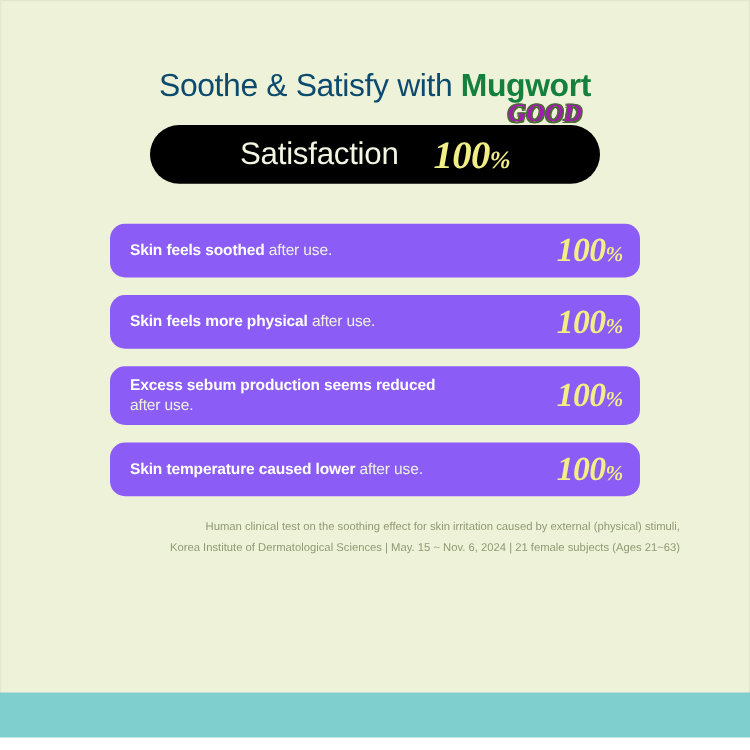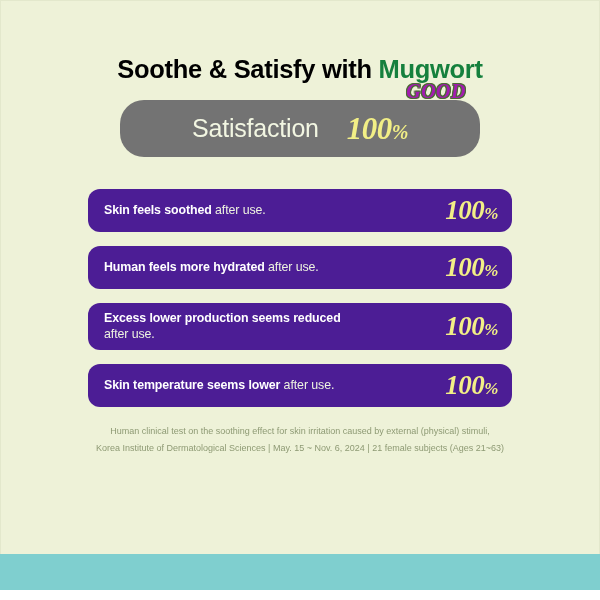--- a/index.html
+++ b/index.html
@@ -53,38 +53,38 @@
 
   
   .headline {
     text-align: center;
     margin-top: 55px;
     font-size: 25.5px;
     color: #1f2b18;
     letter-spacing: -0.3px;
   }
   .headline .light {
-    font-weight: bold;
-    color: #000000;
+    font-weight: normal;
+    color: #0c4a6e;
   }
   .headline .strong {
     font-weight: bold;
     color: #15803d;
   }
 
   
   .hero-wrap {
     position: relative;
     width: 360px;
     margin: 16px auto 0 auto;
   }
   .hero-pill {
     position: relative;
-    height: 57px;
-    background: #737373;
+    height: 47px;
+    background: #000000;
     border-radius: 24px;
     display: flex;
     align-items: center;
     justify-content: center;
     gap: 28px;
     box-sizing: border-box;
     padding: 0 22px;
   }
   .hero-label {
     color: #f2f6e2;
@@ -117,21 +117,21 @@
     letter-spacing: 0.5px;
   }
 
   
   .rows {
     margin-top: 32px;
     padding: 0 88px;
   }
   .row-pill {
     position: relative;
-    background: #4c1d95;
+    background: #8b5cf6;
     border-radius: 12px;
     height: 43px;
     margin-bottom: 14px;
     display: flex;
     align-items: center;
     box-sizing: border-box;
     padding: 0 14px 0 16px;
   }
   .row-pill.tall {
     height: 47px;
@@ -158,21 +158,21 @@
     white-space: nowrap;
   }
   .row-value .pct {
     font-size: 17px;
   }
 
   
   .footnote {
     margin-top: 16px;
     padding: 0 56px;
-    text-align: center;
+    text-align: right;
     color: #8e9a74;
     font-size: 9px;
     line-height: 1.85;
   }
   .footnote div {
     white-space: nowrap;
   }
 </style>
 </head>
 <body>
@@ -199,35 +199,35 @@
 
       <div class="row-pill">
         <div class="row-text">
           <b>Skin feels soothed</b><span> after use.</span>
         </div>
         <div class="row-value"><span>100</span><span class="pct">%</span></div>
       </div>
 
       <div class="row-pill">
         <div class="row-text">
-          <b>Human feels more hydrated</b><span> after use.</span>
+          <b>Skin feels more physical</b><span> after use.</span>
         </div>
         <div class="row-value"><span>100</span><span class="pct">%</span></div>
       </div>
 
       <div class="row-pill tall">
         <div class="row-text">
-          <b>Excess lower production seems reduced</b><br><span>after use.</span>
+          <b>Excess sebum production seems reduced</b><br><span>after use.</span>
         </div>
         <div class="row-value"><span>100</span><span class="pct">%</span></div>
       </div>
 
       <div class="row-pill">
         <div class="row-text">
-          <b>Skin temperature seems lower</b><span> after use.</span>
+          <b>Skin temperature caused lower</b><span> after use.</span>
         </div>
         <div class="row-value"><span>100</span><span class="pct">%</span></div>
       </div>
 
     </div>
 
     <div class="footnote">
       <div>Human clinical test on the soothing effect for skin irritation caused by external (physical) stimuli,</div>
       <div>Korea Institute of Dermatological Sciences | May. 15 ~ Nov. 6, 2024 | 21 female subjects (Ages 21~63)</div>
     </div>

